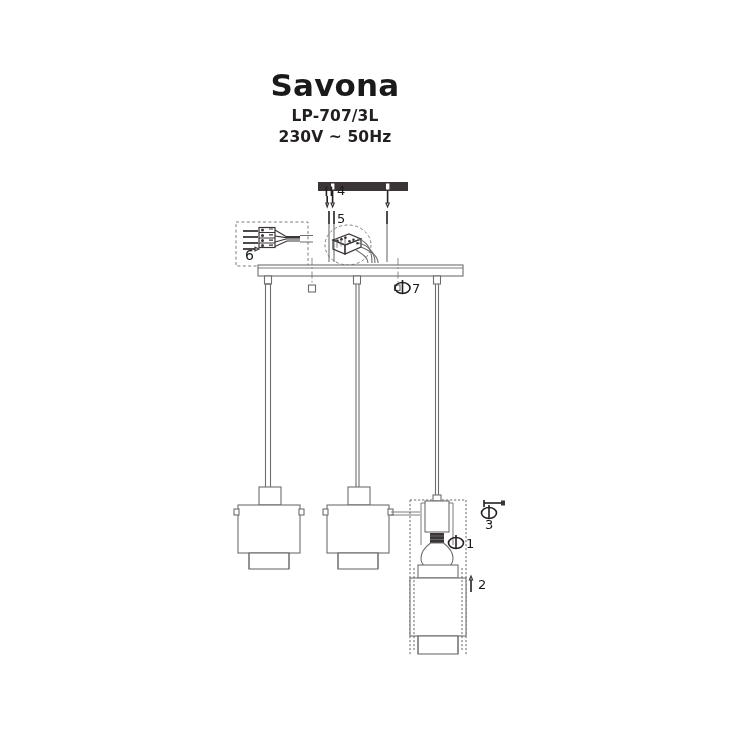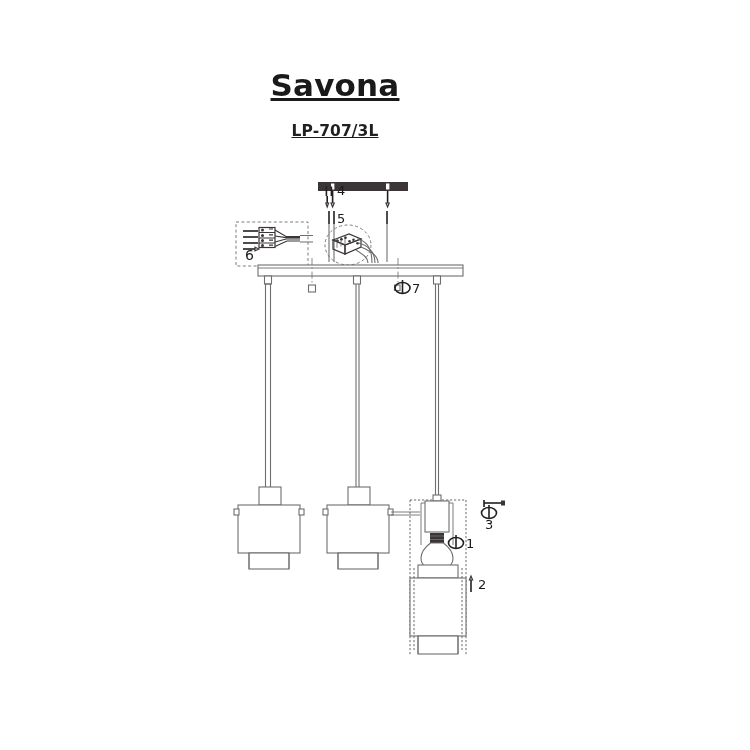--- a/index.html
+++ b/index.html
@@ -21,33 +21,32 @@
     height: 750px;
     background: #ffffff;
   }
   .titleblock {
     position: absolute;
     left: 0;
     top: 68px;
     width: 670px;
     text-align: center;
     user-select: none;
-    text-decoration: underline;
   }
   .product-name {
     font-family: "DejaVu Sans", sans-serif;
     font-size: 31px;
     font-weight: bold;
     letter-spacing: 0.2px;
     color: #1a1a1a;
     line-height: 1.1;
     margin: 0;
   }
   .spec-lines {
-    margin-top: 19px;
+    margin-top: 4px;
   }
   .spec-line {
     font-family: "DejaVu Sans", sans-serif;
     font-size: 15.5px;
     font-weight: bold;
     color: #231f20;
     line-height: 1.32;
     letter-spacing: 0.1px;
   }
   #drawing {
@@ -68,20 +67,21 @@
 </style>
 </head>
 <body>
 
 <div id="sheet">
 
   <div class="titleblock">
     <div class="product-name">Savona</div>
     <div class="spec-lines">
       <div class="spec-line">LP-707/3L</div>
+      <div class="spec-line">230V ~ 50Hz</div>
     </div>
   </div>
 
   <svg id="drawing" viewBox="0 0 750 750">
     <defs>
       <style>
         .ln   { stroke:#6d6e71; stroke-width:1.1; fill:none; }
         .lnt  { stroke:#6d6e71; stroke-width:0.9; fill:none; }
         .lnk  { stroke:#3b3537; stroke-width:1.2; fill:none; }
         .lnk2 { stroke:#231f20; stroke-width:1.6; fill:none; }

